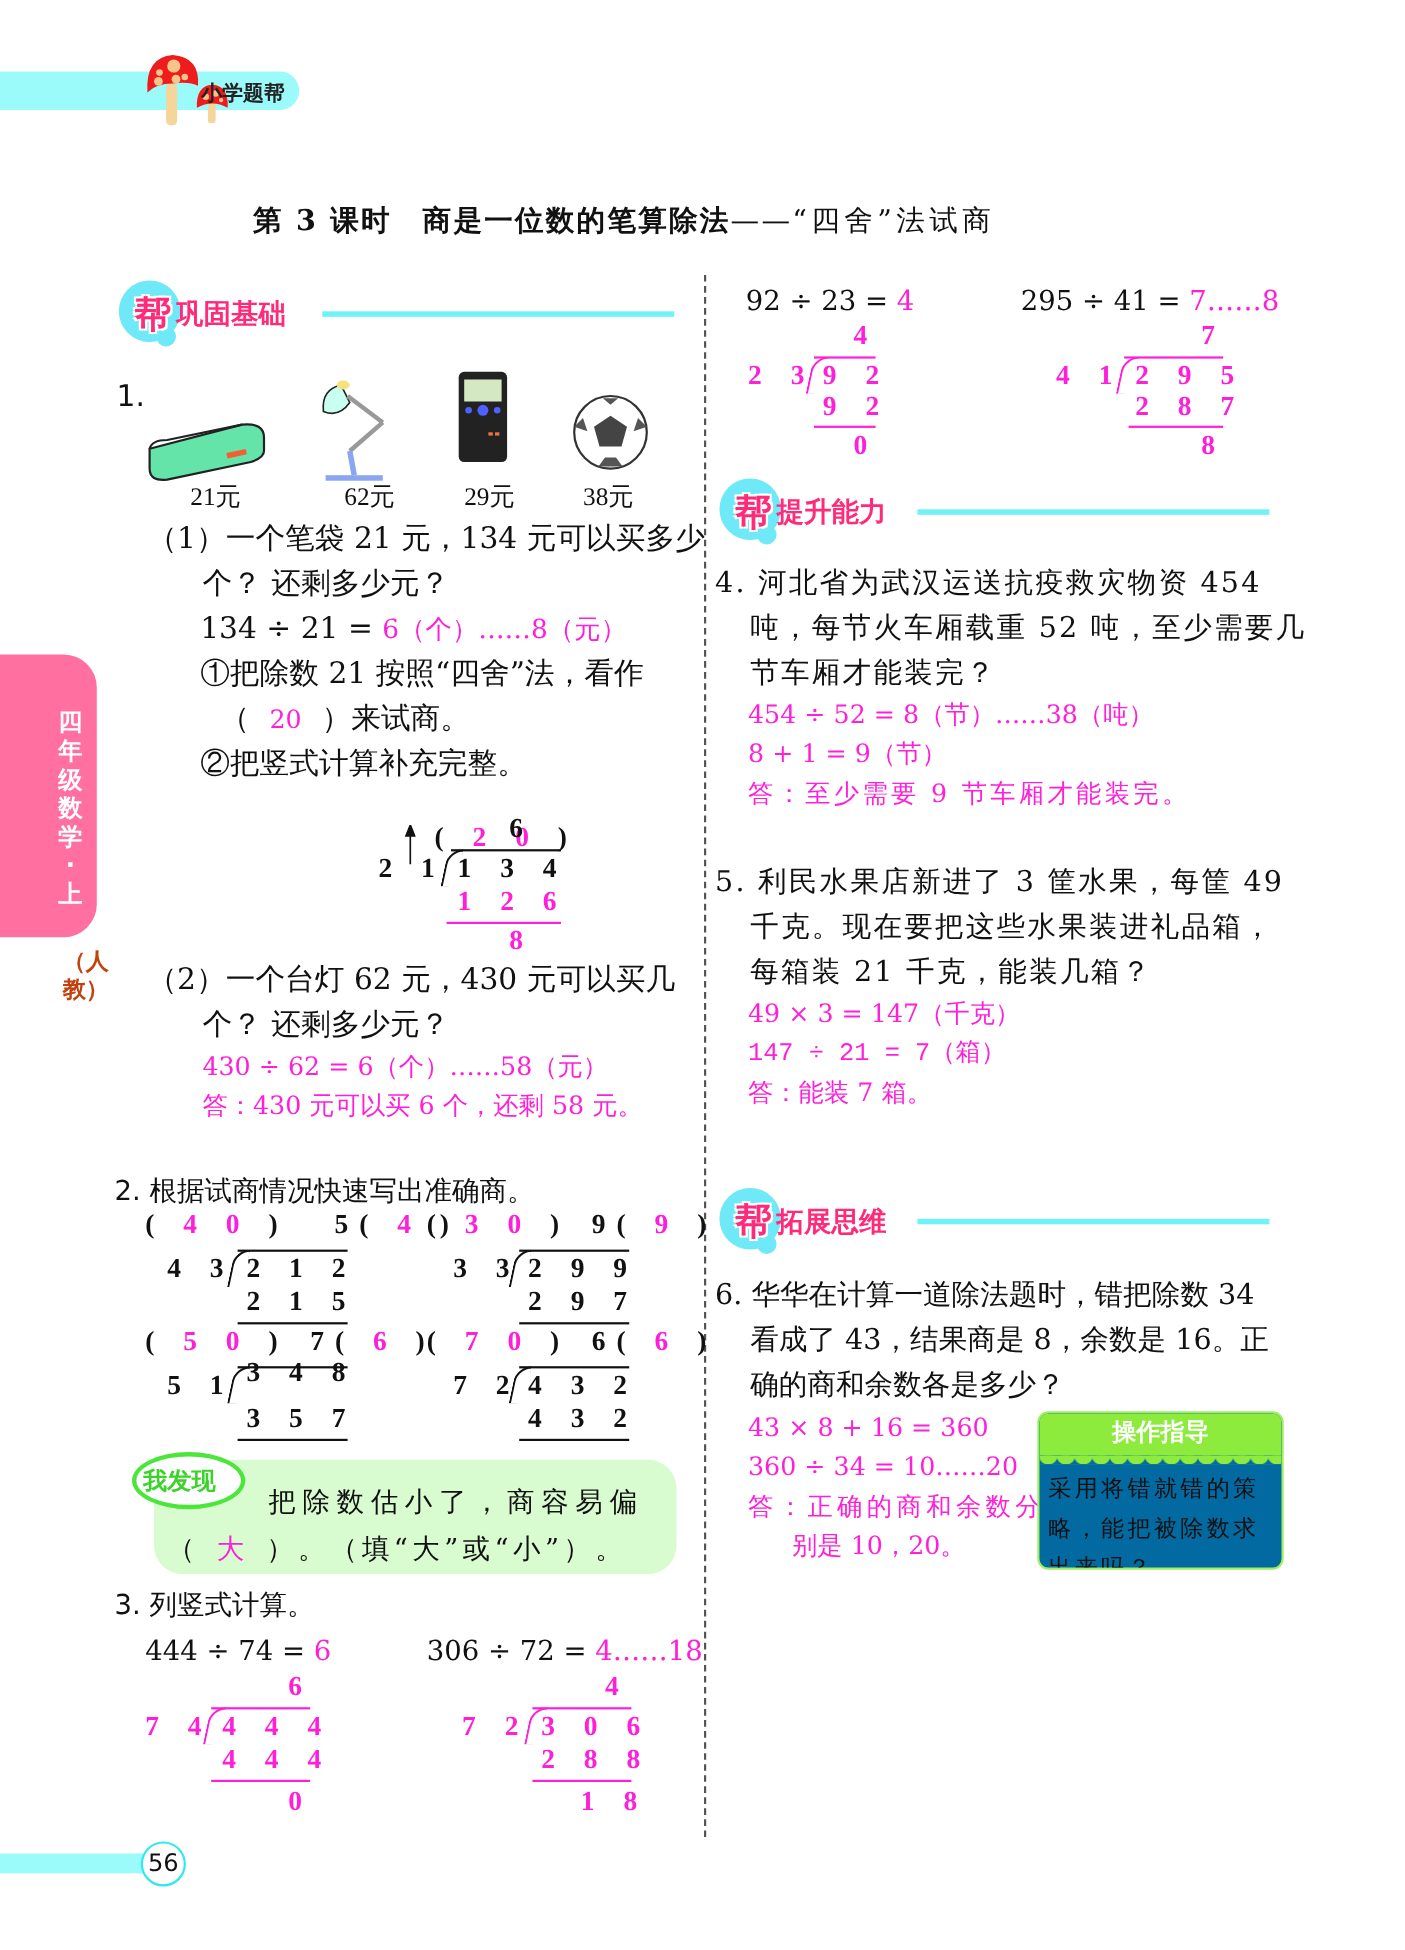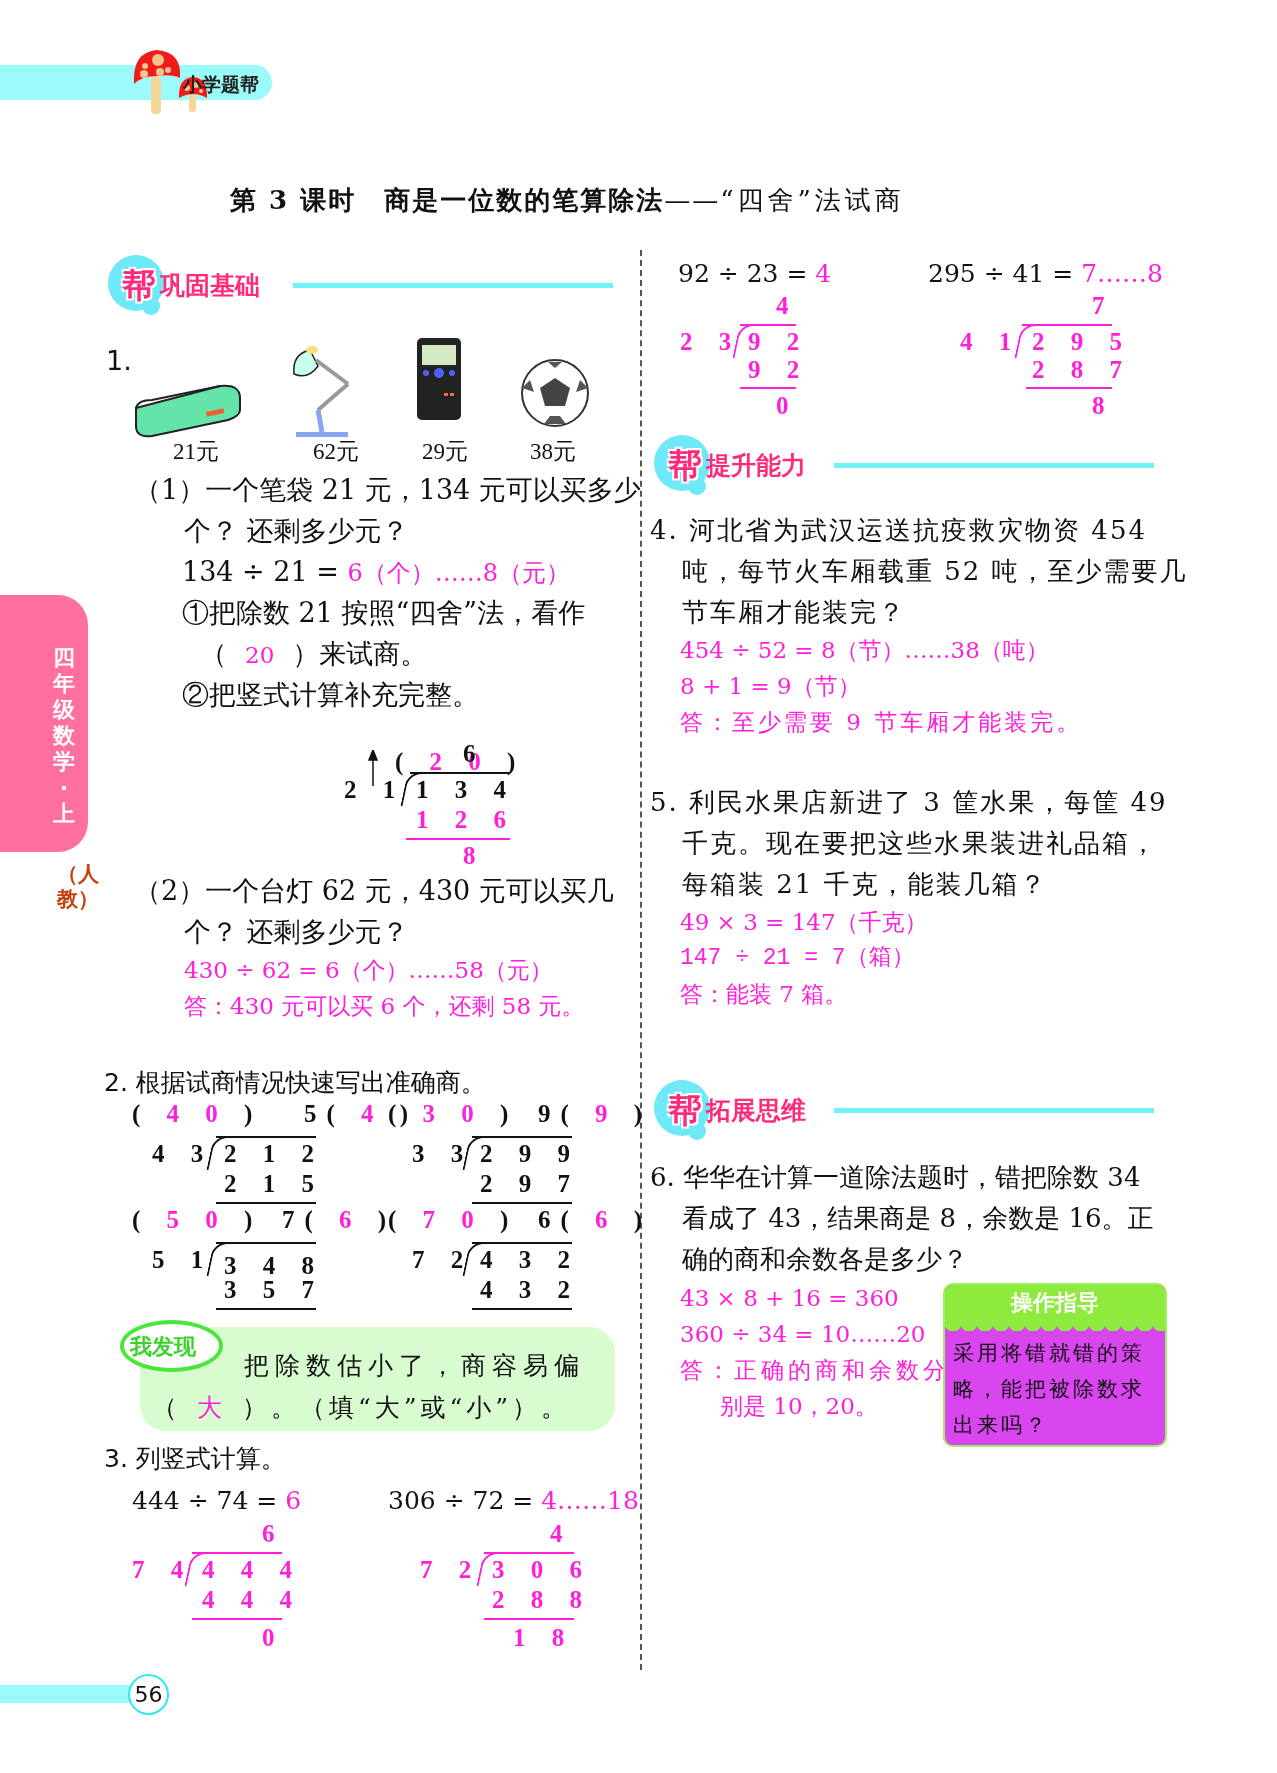--- a/index.html
+++ b/index.html
@@ -44,21 +44,21 @@
   .ld .bar { position: absolute; height: 2px; background: #111; }
   .ld .bar.p { background: #ff1fd8; }
   .ld .bracket { position: absolute; width: 14px; height: 34px; border-left: 2px solid #111; border-top: 2px solid #111; border-radius: 14px 0 0 0; transform: skewX(-12deg); }
   .ld .bracket.p { border-color: #ff1fd8; }
   .price { font-size: 23px; font-family: "Liberation Serif", serif; }
 
   .discover { left: 140px; top: 1327px; width: 475px; height: 104px; background: #d8fbd0; border-radius: 26px; }
   .discover-badge { left: 120px; top: 1320px; width: 103px; height: 52px; border: 4px solid #4ae63a; border-radius: 50%; background: #fff; }
   .discover-badge-text { position: absolute; left: 6px; top: 8px; font-size: 22px; font-weight: bold; color: #3bd32a; font-family: "DejaVu Sans", sans-serif; white-space: nowrap; }
 
-  .guide { left: 943px; top: 1283px; width: 224px; height: 164px; border: 2px solid #9ef060; border-radius: 10px; background: #d946ef; overflow: hidden; }
+  .guide { left: 943px; top: 1283px; width: 224px; height: 144px; border: 2px solid #9ef060; border-radius: 10px; background: #0369a1; overflow: hidden; }
   .guide-head { height: 38px; background: #8ceb3c; color: #fff; font-weight: bold; font-size: 22px; text-align: center; line-height: 36px; font-family: "DejaVu Sans", sans-serif; }
   .guide-wave { height: 8px; background: radial-gradient(circle at 8px 0, #8ceb3c 8px, transparent 9px) repeat-x; background-size: 16px 8px; }
   .guide-body { padding: 4px 8px; font-size: 21px; line-height: 36px; letter-spacing: 3px; }
 
   .footer-bar { left: 0; top: 1685px; width: 130px; height: 18px; background: #9bfafa; }
   .page-num { left: 128px; top: 1674px; width: 41px; height: 41px; border: 2px solid #2ee8f2; border-radius: 50%; background: #fff; text-align: center; line-height: 37px; font-size: 22px; font-family: "DejaVu Sans", sans-serif; }
 </style>
 </head>
 <body>
 
@@ -188,21 +188,21 @@
   <div class="row" style="left:92px;top:40px;">2 9 9</div>
   <div class="row" style="left:92px;top:70px;">2 9 7</div>
   <div class="bar" style="left:84px;top:102px;width:100px;"></div>
 </div>
 <div class="ld" style="left:132px;top:1206px;width:190px;height:100px;">
   <div class="row" style="left:0;top:0;">( <span class="pink">5 0</span> )</div>
   <div class="row" style="left:150px;top:0;"><span>7</span>( <span class="pink">6</span> )</div>
   <div class="bar" style="left:84px;top:36px;width:100px;"></div>
   <div class="bracket" style="left:78px;top:36px;"></div>
   <div class="row" style="left:20px;top:40px;">5 1</div>
-  <div class="row" style="left:92px;top:46px;">3 4 8</div>
+  <div class="row" style="left:92px;top:28px;">3 4 8</div>
   <div class="row" style="left:92px;top:70px;">3 5 7</div>
   <div class="bar" style="left:84px;top:102px;width:100px;"></div>
 </div>
 <div class="ld" style="left:388px;top:1206px;width:240px;height:100px;">
   <div class="row" style="left:0;top:0;">( <span class="pink">7 0</span> )</div>
   <div class="row" style="left:150px;top:0;"><span>6</span>( <span class="pink">6</span> )</div>
   <div class="bar" style="left:84px;top:36px;width:100px;"></div>
   <div class="bracket" style="left:78px;top:36px;"></div>
   <div class="row" style="left:24px;top:40px;">7 2</div>
   <div class="row" style="left:92px;top:40px;">4 3 2</div>
@@ -238,21 +238,21 @@
   <div class="row" style="left:130px;top:104px;">0</div>
 </div>
 <div class="ld pink" style="left:420px;top:1520px;width:200px;height:150px;">
   <div class="row" style="left:130px;top:0;">4</div>
   <div class="bar p" style="left:64px;top:32px;width:90px;"></div>
   <div class="bracket p" style="left:60px;top:32px;"></div>
   <div class="row" style="left:0;top:36px;">7 2</div>
   <div class="row" style="left:72px;top:36px;">3 0 6</div>
   <div class="row" style="left:72px;top:66px;">2 8 8</div>
   <div class="bar p" style="left:64px;top:98px;width:90px;"></div>
-  <div class="row" style="left:93px;top:104px;">1 8</div>
+  <div class="row" style="left:108px;top:104px;">1 8</div>
 </div>
 
 <div class="abs q" style="left:678px;top:253px;font-size:25px;">
   <span>92 ÷ 23 = </span><span class="pink">4</span>
 </div>
 <div class="abs q" style="left:928px;top:253px;font-size:25px;">
   <span>295 ÷ 41 = </span><span class="pink">7……8</span>
 </div>
 
 <div class="ld pink" style="left:680px;top:292px;width:140px;height:130px;">

